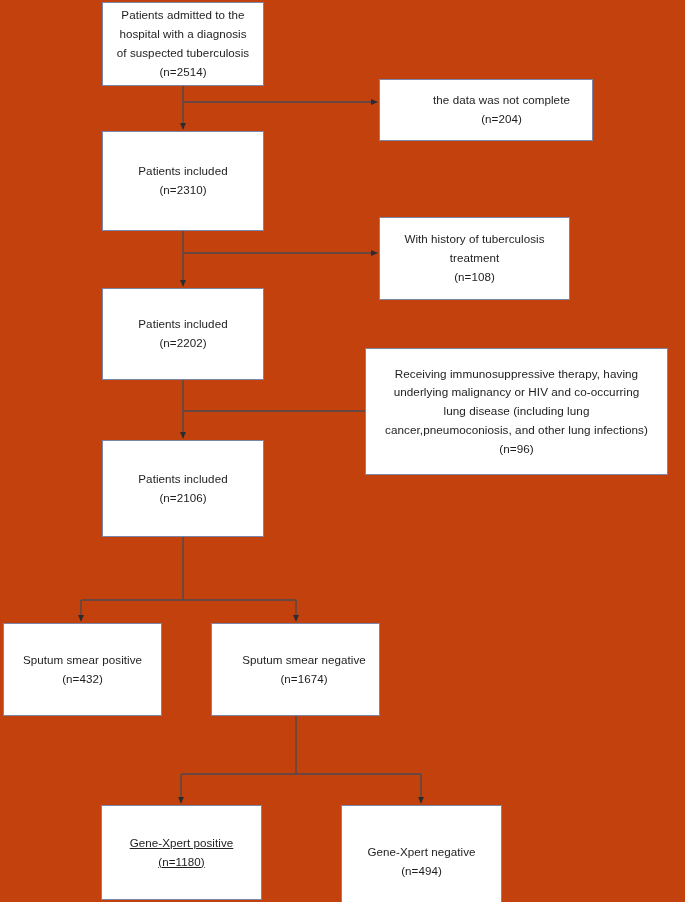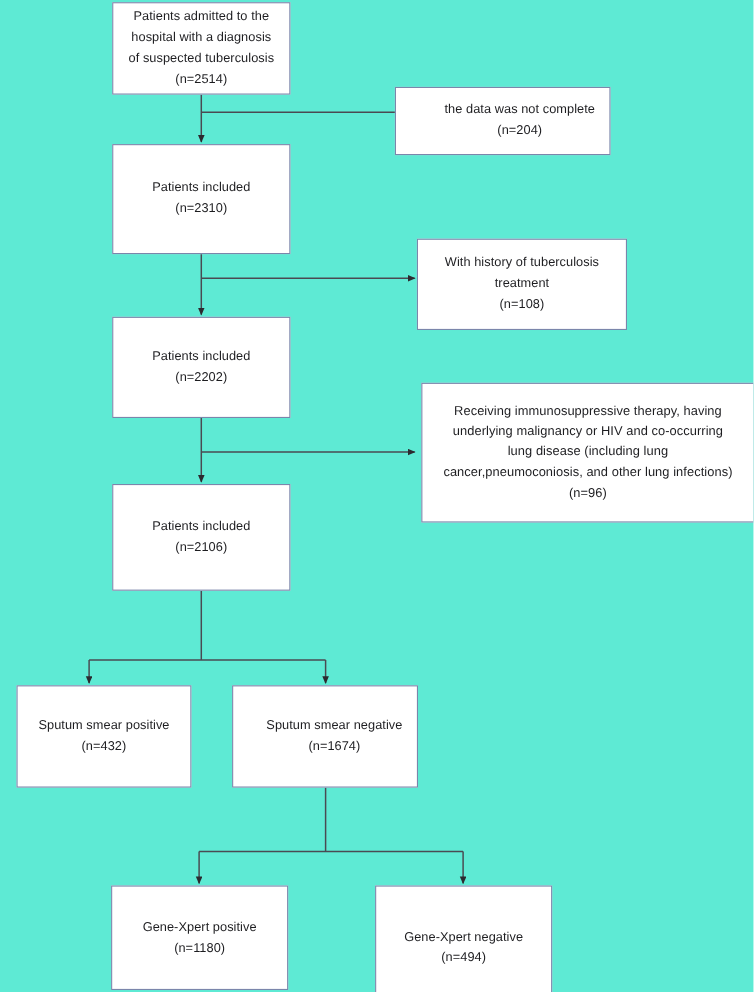--- a/index.html
+++ b/index.html
@@ -9,21 +9,21 @@
     background: #ffffff;
   }
   body {
     font-family: "Liberation Sans", sans-serif;
     color: #222222;
   }
   #flow-root {
     position: relative;
     width: 685px;
     height: 902px;
-    background: #5eead4;
+    background: #c2410c;
     overflow: hidden;
   }
   #connector-layer {
     position: absolute;
     left: 0;
     top: 0;
     width: 685px;
     height: 902px;
     pointer-events: none;
   }
@@ -48,28 +48,28 @@
   .box-wide .box-text {
     font-size: 11.7px;
     line-height: 1.60;
   }
   
   #box-admitted   { left: 102px; top: 2px;   width: 162px; height: 84px; }
   #box-included-1 { left: 102px; top: 131px; width: 162px; height: 100px; }
   #box-included-2 { left: 102px; top: 288px; width: 162px; height: 92px; }
   #box-included-3 { left: 102px; top: 440px; width: 162px; height: 97px; }
   
-  #box-excl-1 { left: 359px; top: 79px;  width: 196px; height: 62px; padding-left: 38px; }
+  #box-excl-1 { left: 379px; top: 79px;  width: 214px; height: 62px; padding-left: 38px; }
   #box-excl-2 { left: 379px; top: 217px; width: 191px; height: 83px; }
-  #box-excl-3 { left: 383px; top: 348px; width: 303px; height: 127px; }
+  #box-excl-3 { left: 365px; top: 348px; width: 303px; height: 127px; }
   
-  #box-smear-pos { left: 3px;   top: 623px; width: 159px; height: 93px; margin-left: 12px; }
+  #box-smear-pos { left: 3px;   top: 623px; width: 159px; height: 93px; }
   #box-smear-neg { left: 211px; top: 623px; width: 169px; height: 93px; padding-left: 24px; }
   
-  #box-xpert-pos { left: 101px; top: 805px; width: 161px; height: 95px; }
+  #box-xpert-pos { left: 101px; top: 805px; width: 161px; height: 95px; text-decoration: underline; }
   #box-xpert-neg { left: 341px; top: 805px; width: 161px; height: 113px; }
 </style>
 </head>
 <body>
 
 <div id="flow-root">
 
   <svg id="connector-layer" viewBox="0 0 685 902" width="685" height="902" aria-hidden="true">
     <defs>
       <marker id="arrowhead" markerWidth="8" markerHeight="8" refX="6.2" refY="3" orient="auto" markerUnits="userSpaceOnUse">

